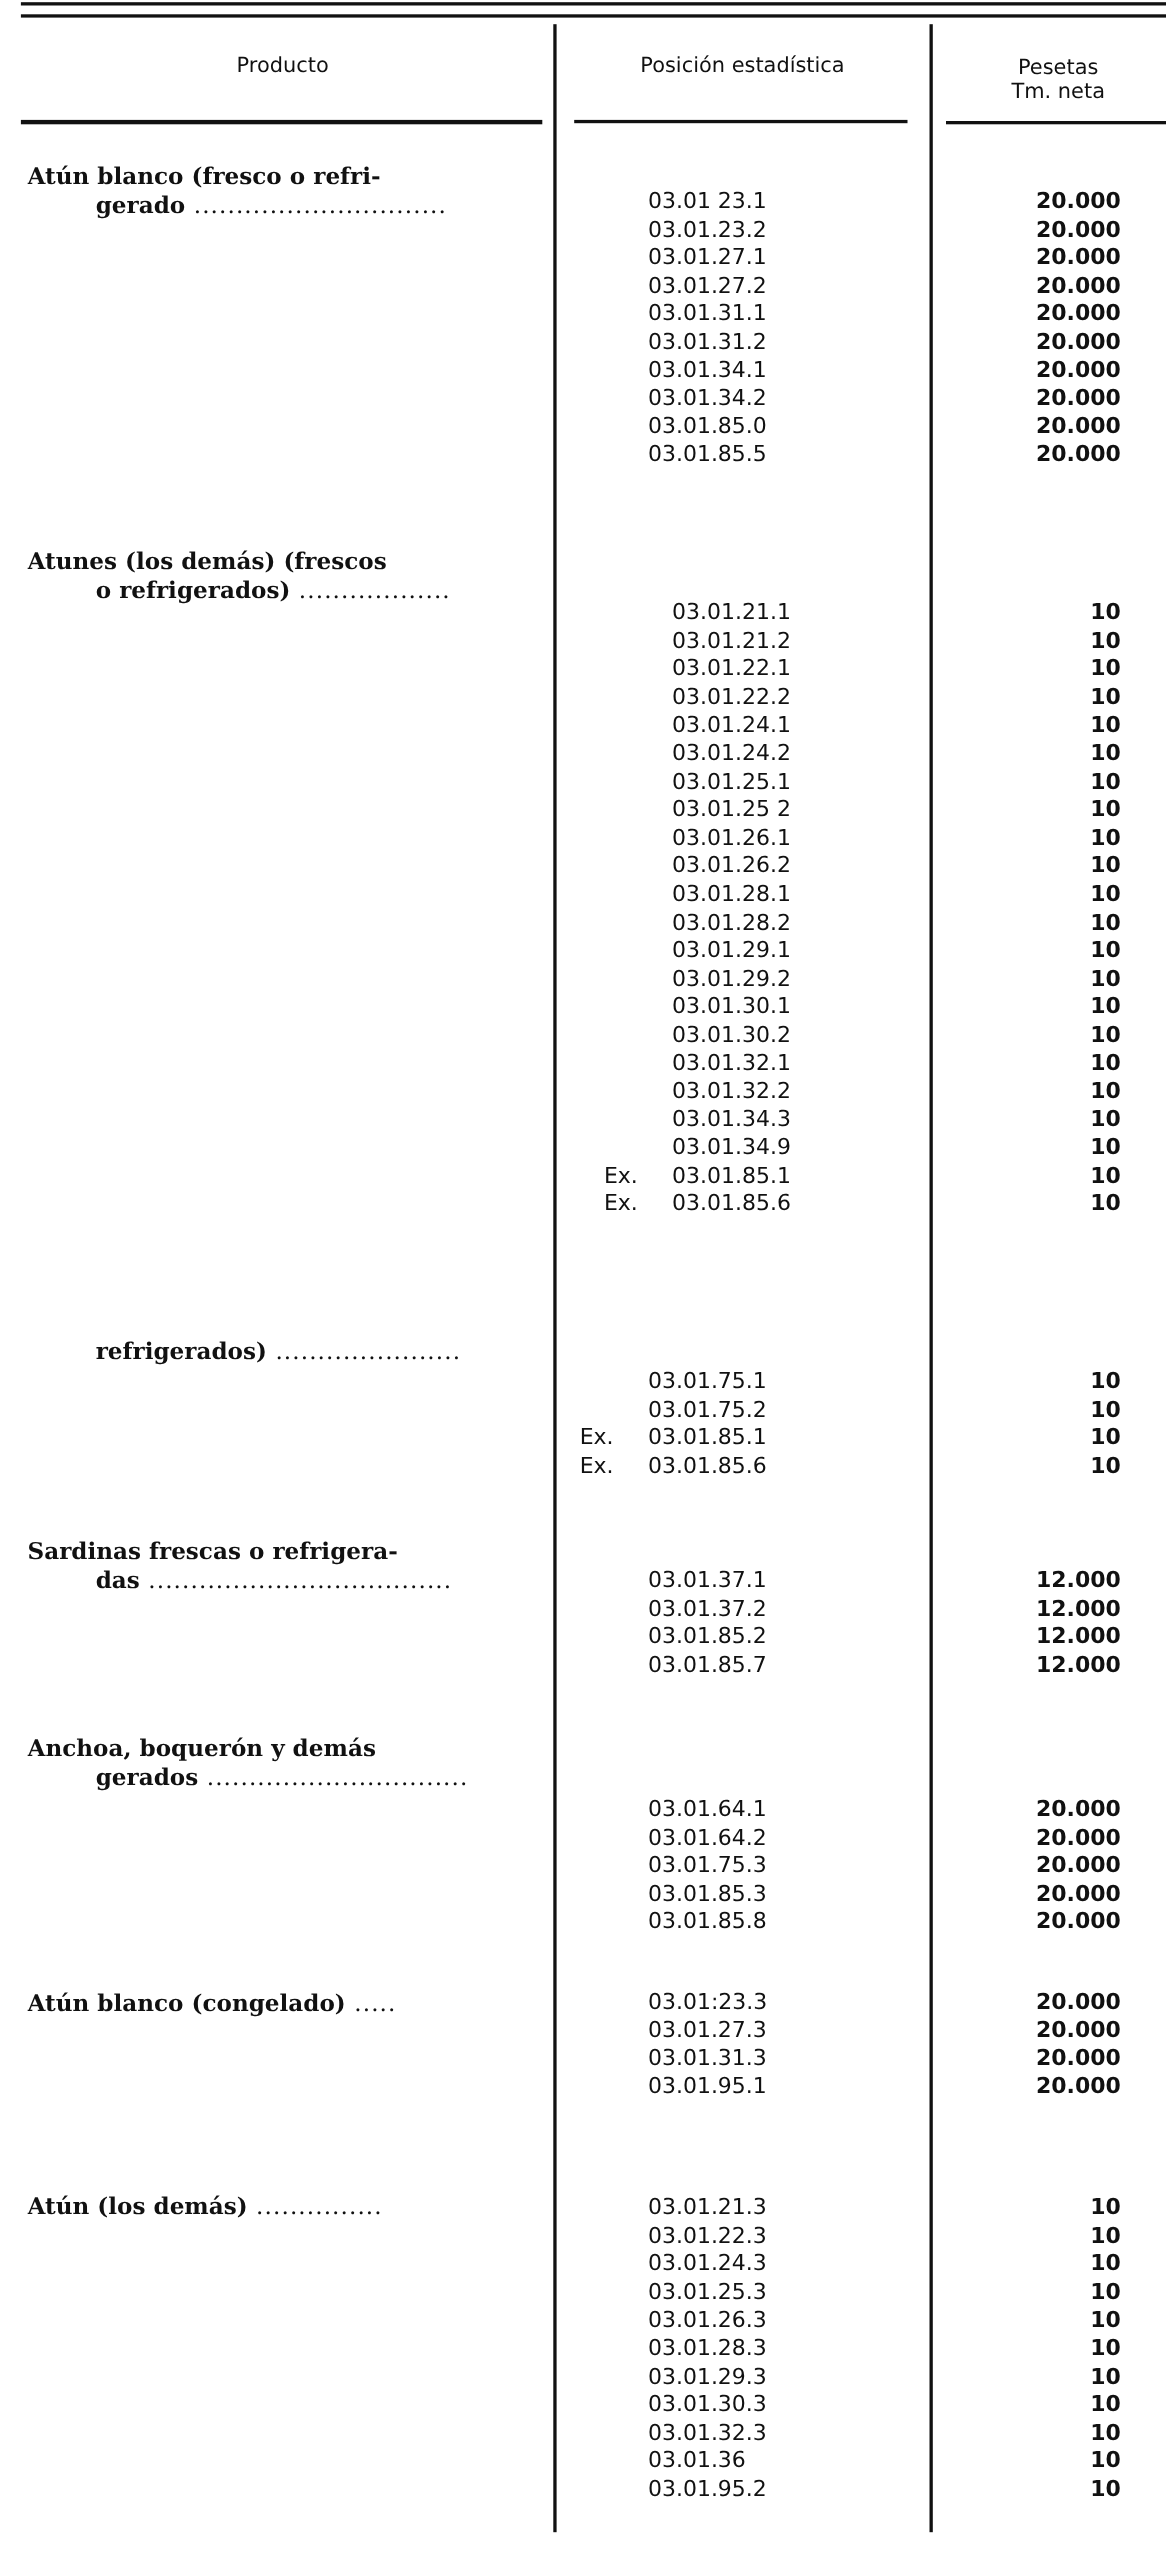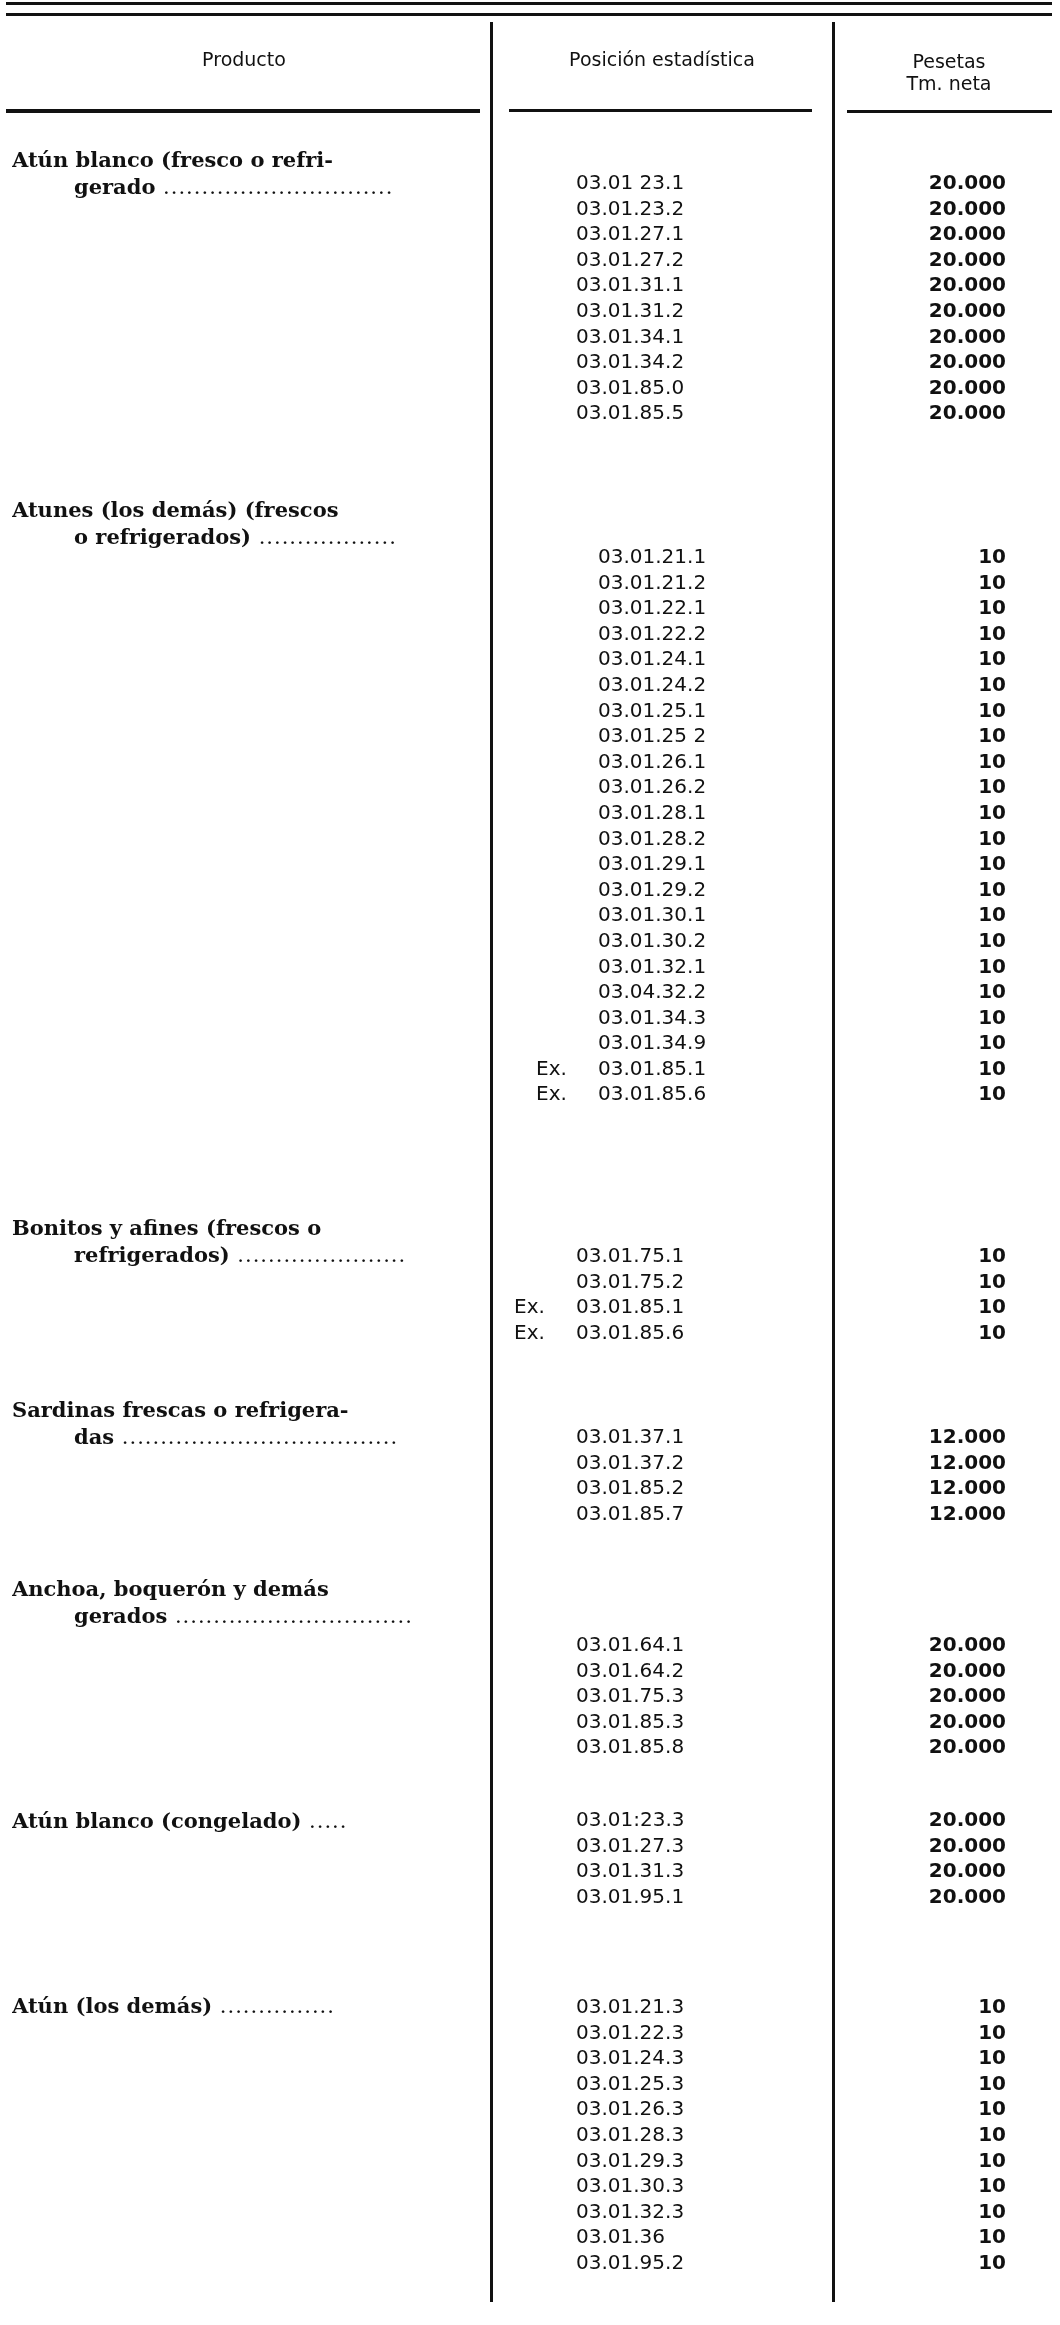--- a/index.html
+++ b/index.html
@@ -1,17 +1,17 @@
 <!DOCTYPE html>
 <html><head>
   <meta charset="utf-8">
   <style>
     html, body { margin: 0; padding: 0; background: #ffffff; }
     body { width: 1060px; height: 2325px; position: relative; overflow: hidden; color: #111; }
-    .page { position: absolute; left: 4px; top: 0; width: 907px; height: 2325px; }
+    .page { position: absolute; left: 17px; top: 0; width: 907px; height: 2325px; }
     .rule { position: absolute; background: #111; }
     .vline { position: absolute; background: #111; width: 3px; }
     .hdr { position: absolute; font-family: "DejaVu Sans", sans-serif; font-size: 19px; color: #111; text-align: center; line-height: 22px; }
     .prod { position: absolute; left: 8px; width: 468px; font-family: "DejaVu Serif", serif; font-weight: bold; font-size: 21px; line-height: 27px; color: #111; }
     .prod .line { display: block; white-space: nowrap; overflow: hidden; }
     .prod .line.indent { padding-left: 62px; }
     .prod .dots { font-weight: normal; letter-spacing: 1px; }
     .pos { position: absolute; left: 490px; width: 336px; font-family: "DejaVu Sans", sans-serif; font-size: 20px; line-height: 25.6px; }
     .pos .row { position: relative; height: 25.6px; white-space: nowrap; }
     .pos .ex { position: absolute; left: 20px; }
@@ -139,21 +139,21 @@
         <div class="row">
           <span class="code">03.01.30.1</span>
         </div>
         <div class="row">
           <span class="code">03.01.30.2</span>
         </div>
         <div class="row">
           <span class="code">03.01.32.1</span>
         </div>
         <div class="row">
-          <span class="code">03.04.32.2</span>
+          <span class="code">03.01.32.2</span>
         </div>
         <div class="row">
           <span class="code">03.01.34.3</span>
         </div>
         <div class="row">
           <span class="code">03.01.34.9</span>
         </div>
         <div class="row">
           <span class="ex">Ex.</span>
           <span class="code">03.01.85.1</span>
@@ -181,21 +181,20 @@
         <div class="row bold">10</div>
         <div class="row bold">10</div>
         <div class="row bold">10</div>
         <div class="row bold">10</div>
         <div class="row bold">10</div>
         <div class="row bold">10</div>
         <div class="row bold">10</div>
         <div class="row bold">10</div>
       </div>
       <div class="prod" style="top: 1214px;">
-        <span class="line"><span>Bonitos y afines (frescos o</span></span>
         <span class="line indent"><span>refrigerados)</span><span class="dots"> ......................</span></span>
       </div>
       <div class="pos" style="top: 1243px;">
         <div class="row">
           <span class="code">03.01.75.1</span>
         </div>
         <div class="row">
           <span class="code">03.01.75.2</span>
         </div>
         <div class="row">

